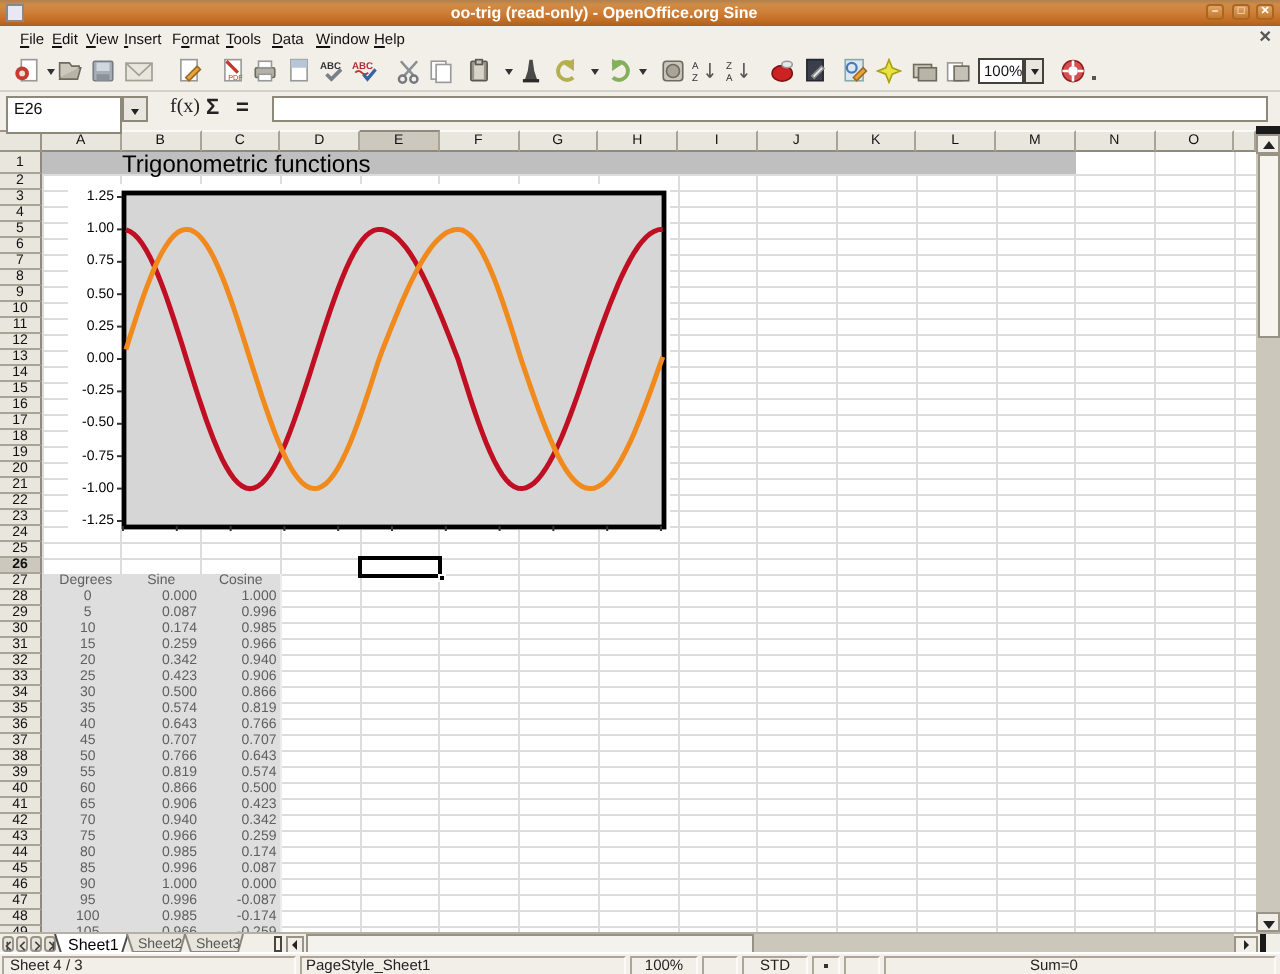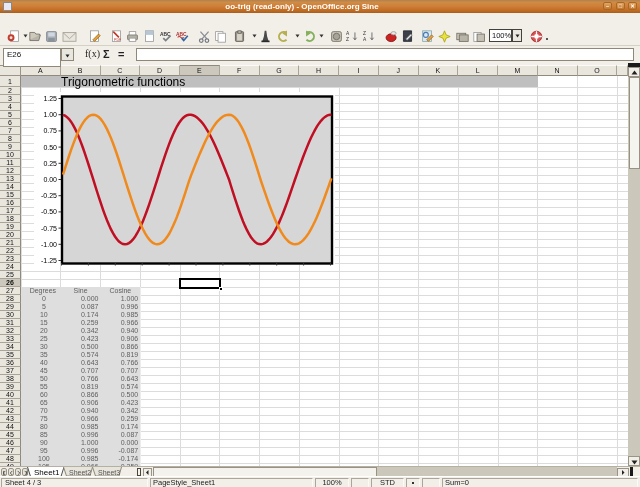--- a/index.html
+++ b/index.html
@@ -307,20 +307,32 @@
 <div class="rh" style="top:455.00px;height:8.00px">48</div>
 <div class="rh" style="top:463.00px;height:8.00px">49</div>
     </div>
   <div class="abs" id="titlebar">
     <div id="ticon"></div>
     <div id="title">oo-trig (read-only) - OpenOffice.org Sine</div>
     <div class="wbtn" style="left:603px">–</div>
     <div class="wbtn" style="left:616px">□</div>
     <div class="wbtn" style="left:628px">✕</div>
   </div>
+  <div class="abs" id="menubar">
+    <div class="mi" style="left:10px"><u>F</u>ile</div>
+    <div class="mi" style="left:26px"><u>E</u>dit</div>
+    <div class="mi" style="left:43px"><u>V</u>iew</div>
+    <div class="mi" style="left:62px"><u>I</u>nsert</div>
+    <div class="mi" style="left:86px">F<u>o</u>rmat</div>
+    <div class="mi" style="left:113px"><u>T</u>ools</div>
+    <div class="mi" style="left:136px"><u>D</u>ata</div>
+    <div class="mi" style="left:158px"><u>W</u>indow</div>
+    <div class="mi" style="left:187px"><u>H</u>elp</div>
+    <div id="mclose">✕</div>
+  </div>
   <div class="abs" id="toolbar">
       <div style="position:absolute;left:7px;top:4px;width:13px;height:13px"><svg width="13" height="13" viewBox="0 0 16 16">
           <rect x="4.5" y="1" width="9.5" height="13" fill="#fff" stroke="#999"></rect>
           <circle cx="5" cy="9.5" r="4.2" fill="#c43b2f"></circle>
           <circle cx="5" cy="9.5" r="1.8" fill="#e8e4da"></circle>
         </svg></div>
 <svg width="5" height="4" viewBox="0 0 5 4" style="position:absolute;left:23px;top:9px">
         <path d="M0.5 0.5 L4.5 0.5 L2.5 3.5 Z" fill="#333"></path>
       </svg>
 <div style="position:absolute;left:29px;top:4px;width:13px;height:13px"><svg width="13" height="13" viewBox="0 0 16 16">
@@ -526,15 +538,15 @@
   <div class="abs" id="statusbar">
     <div class="sfield" style="left:1px;width:147px;padding-left:3px">Sheet 4 / 3</div>
     <div class="sfield" style="left:150px;width:163px">PageStyle_Sheet1</div>
     <div class="sfield" style="left:315px;width:34px;text-align:center">100%</div>
     <div class="sfield" style="left:351px;width:18px"></div>
     <div class="sfield" style="left:371px;width:33px;text-align:center">STD</div>
     <div class="sfield" style="left:406px;width:14px">
         <div style="position:absolute;left:5px;top:3px;width:2px;height:2px;background:#333"></div>
       </div>
     <div class="sfield" style="left:422px;width:18px"></div>
-    <div class="sfield" style="left:442px;width:196px"><span style="">Sum=0</span></div>
+    <div class="sfield" style="left:442px;width:196px"><span style="margin-left:70px">Sum=0</span></div>
   </div>
 </div>
 
 </body></html>

